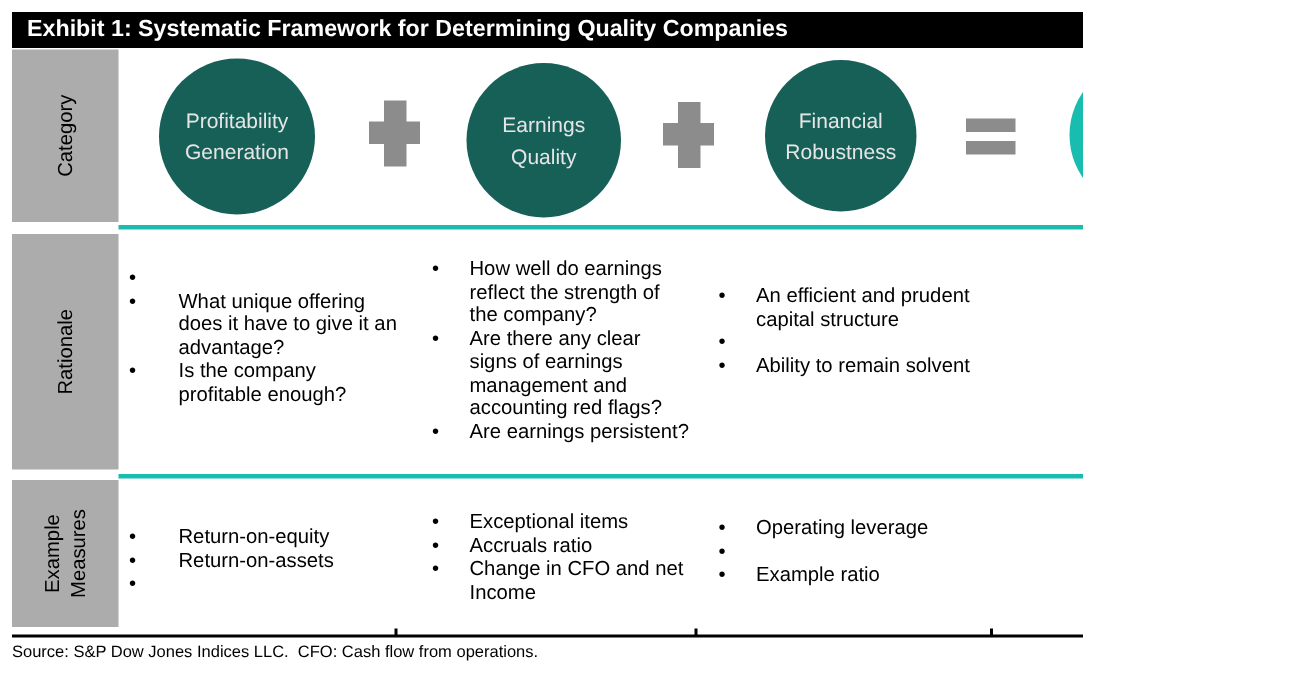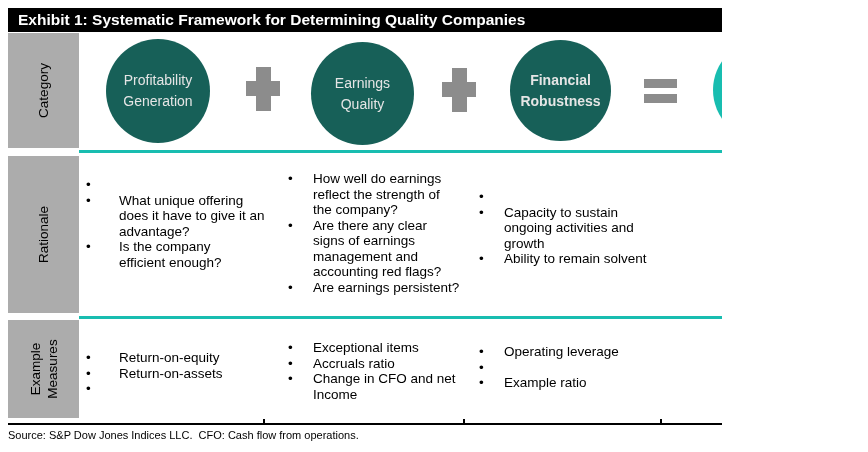--- a/index.html
+++ b/index.html
@@ -30,21 +30,21 @@
   .tealline{position:absolute;left:79px;width:778px;height:3px;background:var(--divider-teal);}
   .tl-1{top:150px;} .tl-2{top:316px;}
 
   
   .circle{position:absolute;border-radius:50%;display:flex;align-items:center;justify-content:center;
     text-align:center;font-size:14px;line-height:21px;white-space:pre-line;}
   .circle.dark{background:var(--dark-teal);color:#e5e5e5;}
   .circle.light{background:var(--light-teal);color:#000000;}
   .c1{left:106px;top:39px;width:104px;height:104px;}
   .c2{left:311px;top:42px;width:103px;height:103px;}
-  .c3{left:510px;top:40px;width:101px;height:101px;font-weight:bold;}
+  .c3{left:510px;top:40px;width:101px;height:101px;}
   .c4{left:713px;top:40px;width:100px;height:100px;}
 
   
   .plus{position:absolute;width:34px;height:44px;}
   .p1{left:246px;top:67px;} .p2{left:442px;top:68px;}
   .plus .ph{position:absolute;left:0;top:14px;width:34px;height:15px;background:var(--operator-gray);}
   .plus .pv{position:absolute;left:10px;top:0;width:15px;height:44px;background:var(--operator-gray);}
   .equals{position:absolute;left:644px;top:79px;width:33px;height:24px;}
   .equals .eb{position:absolute;left:0;width:33px;height:9px;background:var(--operator-gray);}
   .equals .eb1{top:0;} .equals .eb2{top:15px;}
@@ -125,21 +125,21 @@
     </div>
     <div class="bullet">
       <span class="dot">•</span>
       <span class="btxt">What unique offering
 does it have to give it an
 advantage?</span>
     </div>
     <div class="bullet">
       <span class="dot">•</span>
       <span class="btxt">Is the company
-efficient enough?</span>
+profitable enough?</span>
     </div>
   </div>
 
   <div class="bcol narrow rat2">
     <div class="bullet">
       <span class="dot">•</span>
       <span class="btxt">How well do earnings
 reflect the strength of
 the company?</span>
     </div>
@@ -152,26 +152,25 @@
     </div>
     <div class="bullet">
       <span class="dot">•</span>
       <span class="btxt">Are earnings persistent?</span>
     </div>
   </div>
 
   <div class="bcol narrow rat3">
     <div class="bullet">
       <span class="dot">•</span>
-    </div>
-    <div class="bullet">
-      <span class="dot">•</span>
-      <span class="btxt">Capacity to sustain
-ongoing activities and
-growth</span>
+      <span class="btxt">An efficient and prudent
+capital structure</span>
+    </div>
+    <div class="bullet">
+      <span class="dot">•</span>
     </div>
     <div class="bullet">
       <span class="dot">•</span>
       <span class="btxt">Ability to remain solvent</span>
     </div>
   </div>
 
   <div class="bcol mea1">
     <div class="bullet">
       <span class="dot">•</span>

